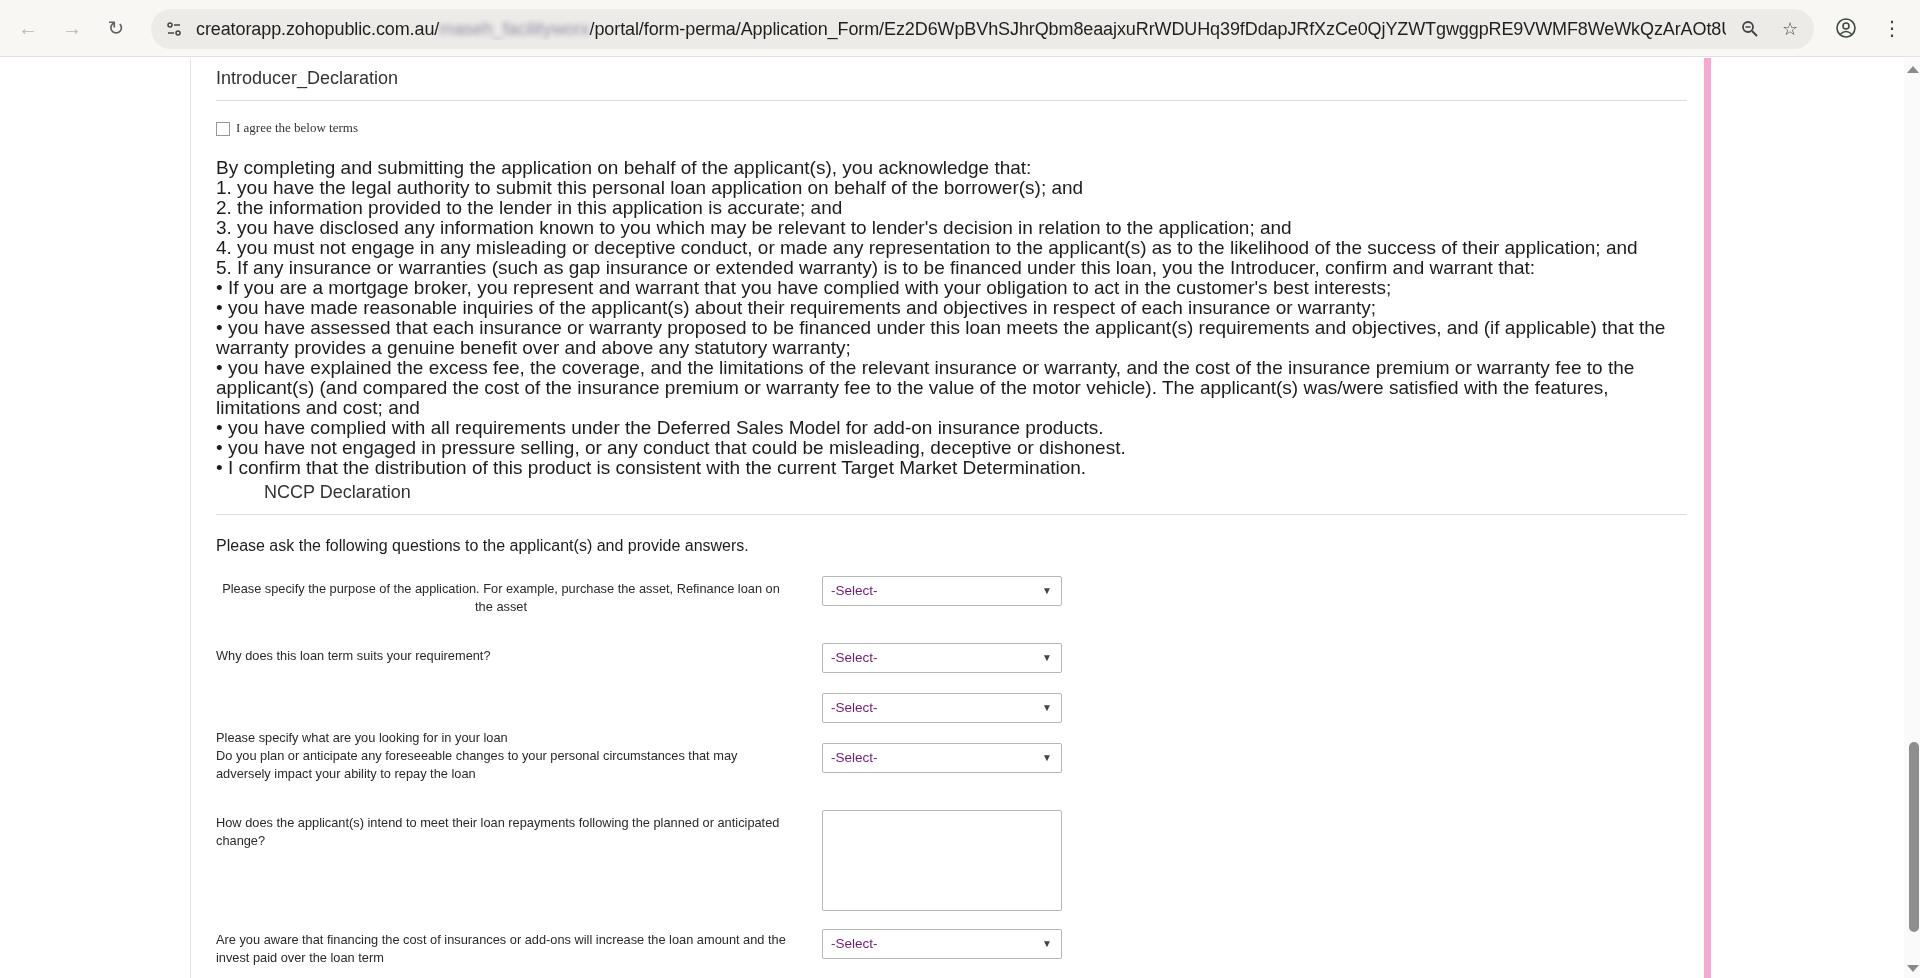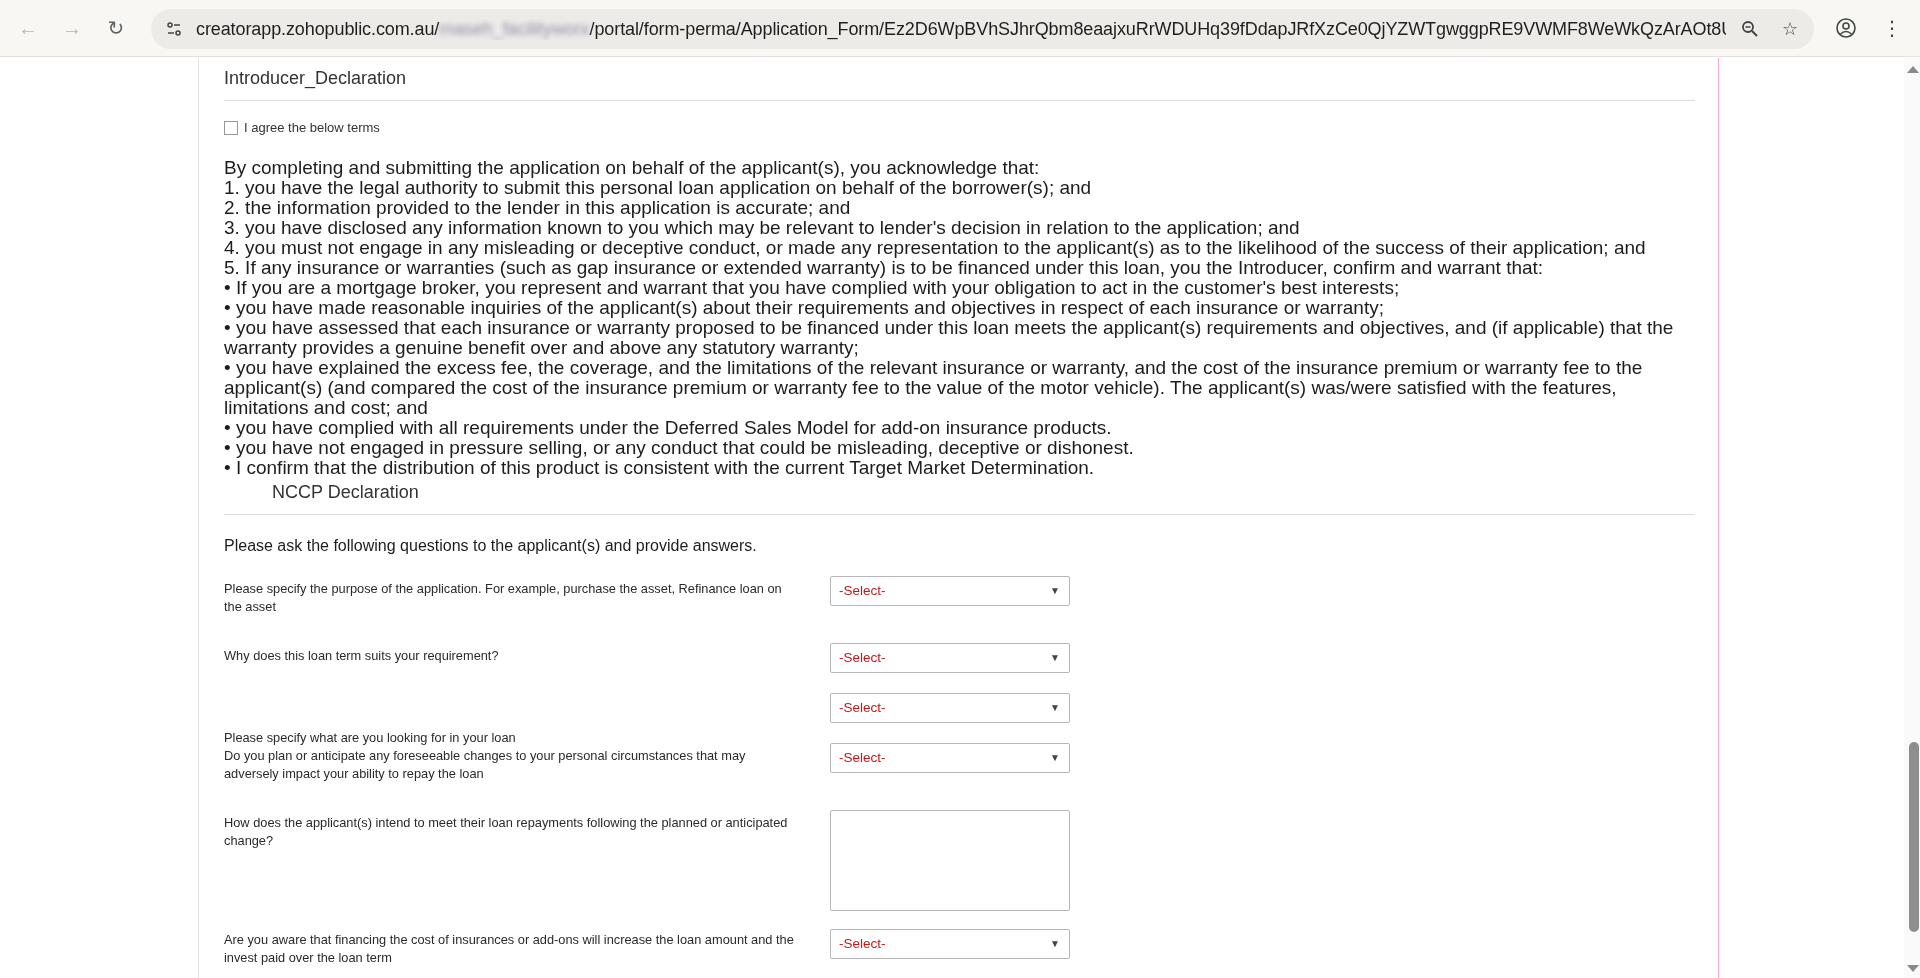--- a/index.html
+++ b/index.html
@@ -10,32 +10,32 @@
   .nav-btn.disabled { color: #b5b5b5; }
   .omnibox { position: absolute; left: 151px; top: 9px; width: 1663px; height: 40px; background: #ecebe8; border-radius: 20px; }
   .site-info { position: absolute; left: 12px; top: 9px; width: 22px; height: 22px; color: #444; font-size: 14px; display: flex; align-items: center; justify-content: center; }
   .url { position: absolute; left: 45px; top: 10px; font-size: 18px; color: #1f1f1f; white-space: nowrap; letter-spacing: -0.1px; width: 1530px; overflow: hidden; }
   .url .blur { color: #9a8fa6; filter: blur(2.5px); }
   .omni-icon { position: absolute; top: 8px; width: 24px; height: 24px; display: flex; align-items: center; justify-content: center; color: #444; font-size: 18px; }
   .right-icon { position: absolute; top: 14px; width: 28px; height: 28px; display: flex; align-items: center; justify-content: center; color: #444; font-size: 20px; }
 
   
   .viewport { position: absolute; left: 0; top: 58px; width: 1904px; height: 920px; background: #fff; }
-  .card { position: absolute; left: 198px; top: 0; width: 1521px; height: 920px; border-left: 1px solid #e3e3e3; border-right: 1px solid #f9a8d4; background: #fff; }
+  .card { position: absolute; left: 190px; top: 0; width: 1521px; height: 920px; border-left: 1px solid #e3e3e3; border-right: 7px solid #f9a8d4; background: #fff; }
   .section-title { position: absolute; left: 25px; font-size: 18px; color: #333; }
   .divider { position: absolute; left: 25px; width: 1471px; height: 1px; background: #dcdcdc; }
-  .checkbox-row { position: absolute; left: 25px; top: 62px; display: flex; align-items: flex-end; }
+  .checkbox-row { position: absolute; left: 25px; top: 62px; display: flex; align-items: flex-end; font-family: Liberation Serif, serif; }
   .checkbox { width: 14px; height: 14px; border: 1px solid #999; background: #fff; margin-right: 6px; }
   .checkbox-label { font-size: 13px; color: #333; }
   .terms { position: absolute; left: 25px; top: 100px; width: 1470px; font-size: 19px; line-height: 20px; color: #1d1d1d; }
   .terms p { margin: 0; }
   .intro-text { position: absolute; left: 25px; top: 479px; font-size: 16px; color: #1d1d1d; }
   .q-label { position: absolute; left: 25px; width: 570px; font-size: 12.8px; line-height: 18px; color: #2a2a2a; }
   .select { position: absolute; left: 631px; width: 240px; height: 30px; border: 1px solid #b7b7b7; background: #fff; border-radius: 2px; }
-  .select .placeholder { position: absolute; left: 8px; top: 6px; font-size: 13.5px; color: #b91c1c; }
+  .select .placeholder { position: absolute; left: 8px; top: 6px; font-size: 13.5px; color: #701a75; }
   .select .caret { position: absolute; right: 9px; top: 8px; font-size: 10px; color: #444; }
   .textarea { position: absolute; left: 631px; width: 240px; height: 101px; border: 1px solid #b7b7b7; background: #fff; border-radius: 2px; }
 
   
   .scrollbar { position: absolute; left: 1904px; top: 58px; width: 16px; height: 920px; background: #fafafa; }
   .scroll-up { position: absolute; left: 3px; top: 8px; width: 0; height: 0; border-left: 6px solid transparent; border-right: 6px solid transparent; border-bottom: 7px solid #8a8a8a; }
   .scroll-down { position: absolute; left: 3px; bottom: 6px; width: 0; height: 0; border-left: 6px solid transparent; border-right: 6px solid transparent; border-top: 7px solid #8a8a8a; }
   .scroll-thumb { position: absolute; left: 5px; top: 684px; width: 10px; height: 190px; background: #8e8e8e; border-radius: 5px; }
 </style>
 </head>
@@ -109,21 +109,21 @@
       <p>• you have complied with all requirements under the Deferred Sales Model for add-on insurance products.</p>
       <p>• you have not engaged in pressure selling, or any conduct that could be misleading, deceptive or dishonest.</p>
       <p>• I confirm that the distribution of this product is consistent with the current Target Market Determination.</p>
     </div>
 
     <div class="section-title" style="top:424px;margin-left:48px;">NCCP Declaration</div>
     <div class="divider" style="top:456px;"></div>
 
     <div class="intro-text">Please ask the following questions to the applicant(s) and provide answers.</div>
 
-    <div class="q-label" style="top:522px;">Please specify the purpose of the application. For example, purchase the asset, Refinance loan on the asset</div>
+    <div class="q-label" style="top:522px;text-align:center;">Please specify the purpose of the application. For example, purchase the asset, Refinance loan on the asset</div>
     <div class="select" style="top:518px;">
       <span class="placeholder">-Select-</span>
       <span class="caret">▼</span>
     </div>
 
     <div class="q-label" style="top:589px;">Why does this loan term suits your requirement?</div>
     <div class="select" style="top:585px;">
       <span class="placeholder">-Select-</span>
       <span class="caret">▼</span>
     </div>

